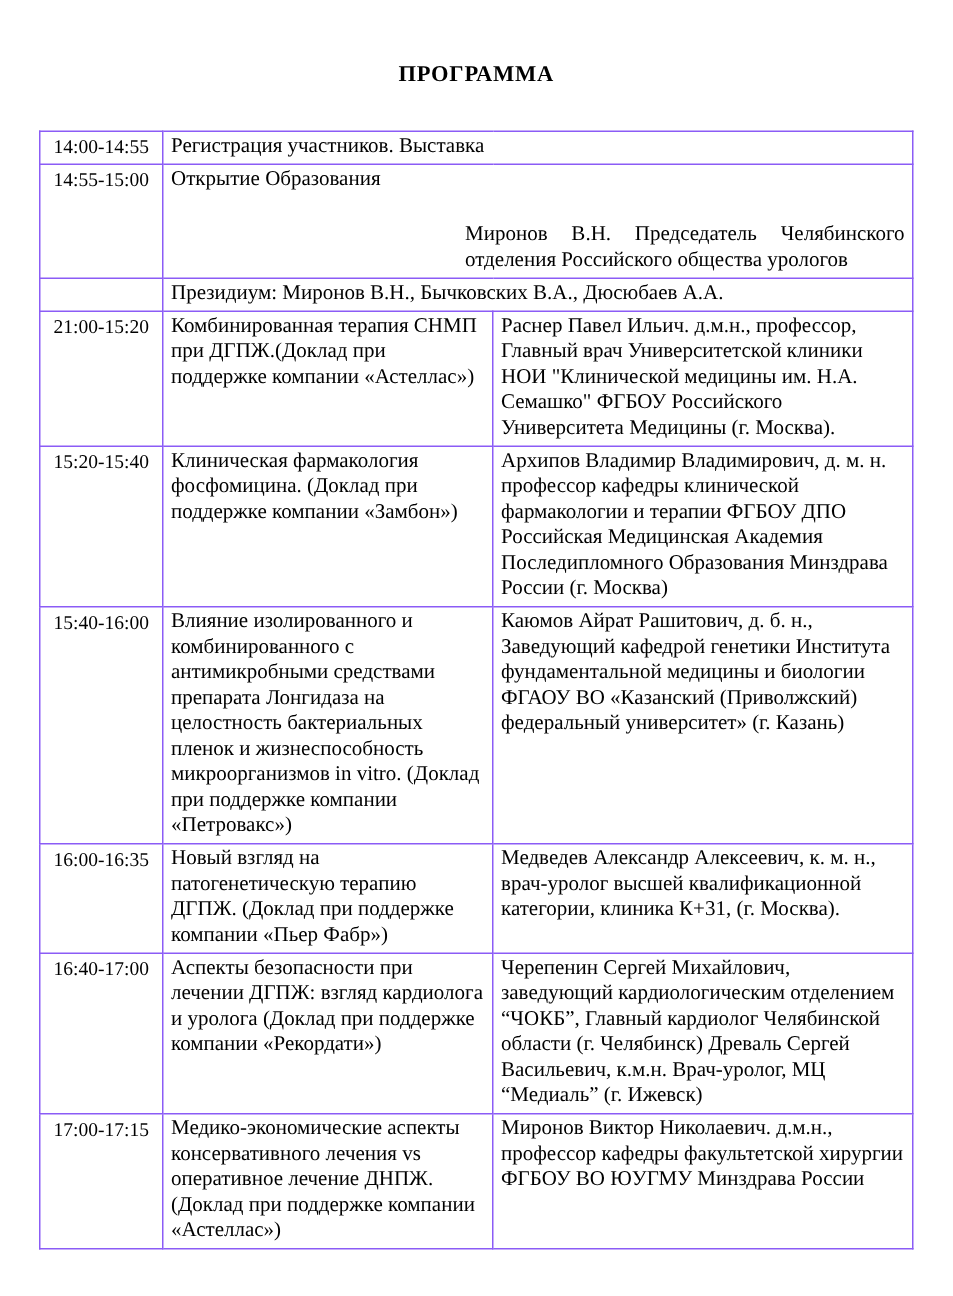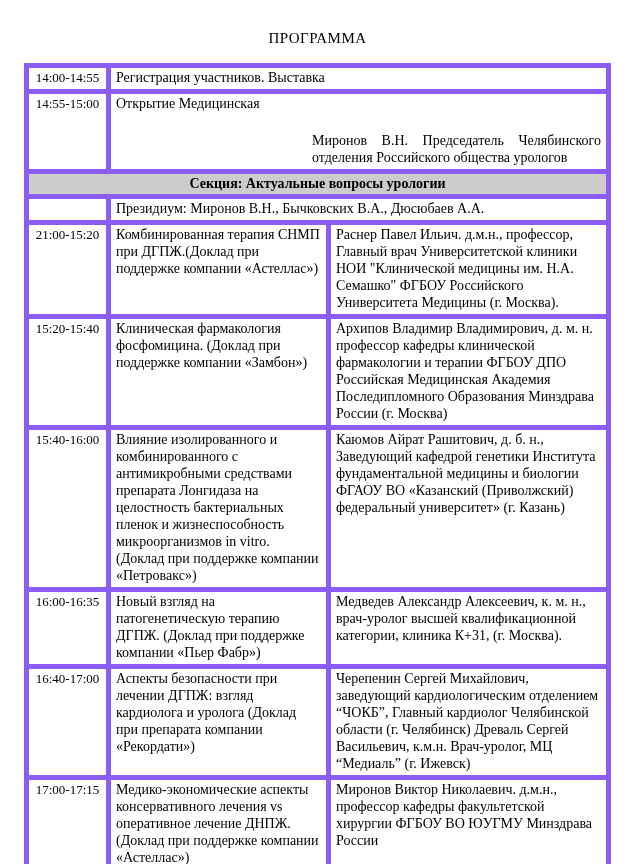--- a/index.html
+++ b/index.html
@@ -10,39 +10,39 @@
     font-family: "Liberation Serif", "DejaVu Serif", serif;
   }
   .page {
     position: relative;
     width: 635px;
     height: 864px;
     background: #ffffff;
     overflow: hidden;
   }
   .doc-title {
-    margin: 0;
+    margin: 12px;
     padding-top: 30px;
     padding-bottom: 16px;
     text-align: center;
     font-size: 15px;
-    font-weight: normal;
+    font-weight: bold;
     letter-spacing: 0.5px;
   }
   table.program {
     border-collapse: collapse;
     table-layout: fixed;
     width: 582px;
     margin: 0 auto;
   }
   col.c-time    { width: 82px;  }
   col.c-topic   { width: 220px; }
   col.c-speaker { width: 280px; }
   td {
-    border: 5px solid #8b5cf6;
+    border: 1px solid #8b5cf6;
     vertical-align: top;
     font-size: 14px;
     line-height: 17px;
     padding: 1px 5px 3px 5px;
     overflow: hidden;
   }
   td.time {
     text-align: center;
     padding: 1px 2px 3px 2px;
     font-size: 13px;
@@ -87,29 +87,26 @@
 
       <tr>
         <td class="time">14:00-14:55</td>
         <td colspan="2">Регистрация участников. Выставка</td>
       </tr>
 
       <tr>
         <td class="time">14:55-15:00</td>
         <td colspan="2">
           <div class="split">
-            <span class="left-part">Открытие Медицинская</span>
+            <span class="left-part">Открытие Образования</span>
             <span class="right-part">Миронов В.Н. Председатель Челябинского отделения Российского общества урологов</span>
           </div>
         </td>
       </tr>
 
-      <tr class="section-row">
-        <td colspan="3">Секция: Актуальные вопросы урологии</td>
-      </tr>
 
       <tr>
         <td class="time"></td>
         <td colspan="2">Президиум: Миронов В.Н., Бычковских В.А., Дюсюбаев А.А.</td>
       </tr>
 
       <tr>
         <td class="time">21:00-15:20</td>
         <td>Комбинированная терапия СНМП при ДГПЖ.(Доклад при поддержке компании «Астеллас»)</td>
         <td>Раснер Павел Ильич. д.м.н., профессор, Главный врач Университетской клиники НОИ "Клинической медицины им. Н.А. Семашко" ФГБОУ Российского Университета Медицины (г. Москва).</td>
@@ -129,21 +126,21 @@
 
       <tr>
         <td class="time">16:00-16:35</td>
         <td>Новый взгляд на патогенетическую терапию ДГПЖ. (Доклад при поддержке компании «Пьер Фабр»)</td>
         <td>Медведев Александр Алексеевич, к. м. н., врач-уролог высшей квалификационной категории, клиника К+31, (г. Москва).</td>
       </tr>
 
 
       <tr>
         <td class="time">16:40-17:00</td>
-        <td>Аспекты безопасности при лечении ДГПЖ: взгляд кардиолога и уролога (Доклад при препарата компании «Рекордати»)</td>
+        <td>Аспекты безопасности при лечении ДГПЖ: взгляд кардиолога и уролога (Доклад при поддержке компании «Рекордати»)</td>
         <td>Черепенин Сергей Михайлович, заведующий кардиологическим отделением “ЧОКБ”, Главный кардиолог Челябинской области (г. Челябинск) Древаль Сергей Васильевич, к.м.н. Врач-уролог, МЦ “Медиаль” (г. Ижевск)</td>
       </tr>
 
       <tr>
         <td class="time">17:00-17:15</td>
         <td>Медико-экономические аспекты консервативного лечения vs оперативное лечение ДНПЖ. (Доклад при поддержке компании «Астеллас»)</td>
         <td>Миронов Виктор Николаевич. д.м.н., профессор кафедры факультетской хирургии ФГБОУ ВО ЮУГМУ Минздрава России</td>
       </tr>
 
     </tbody>

